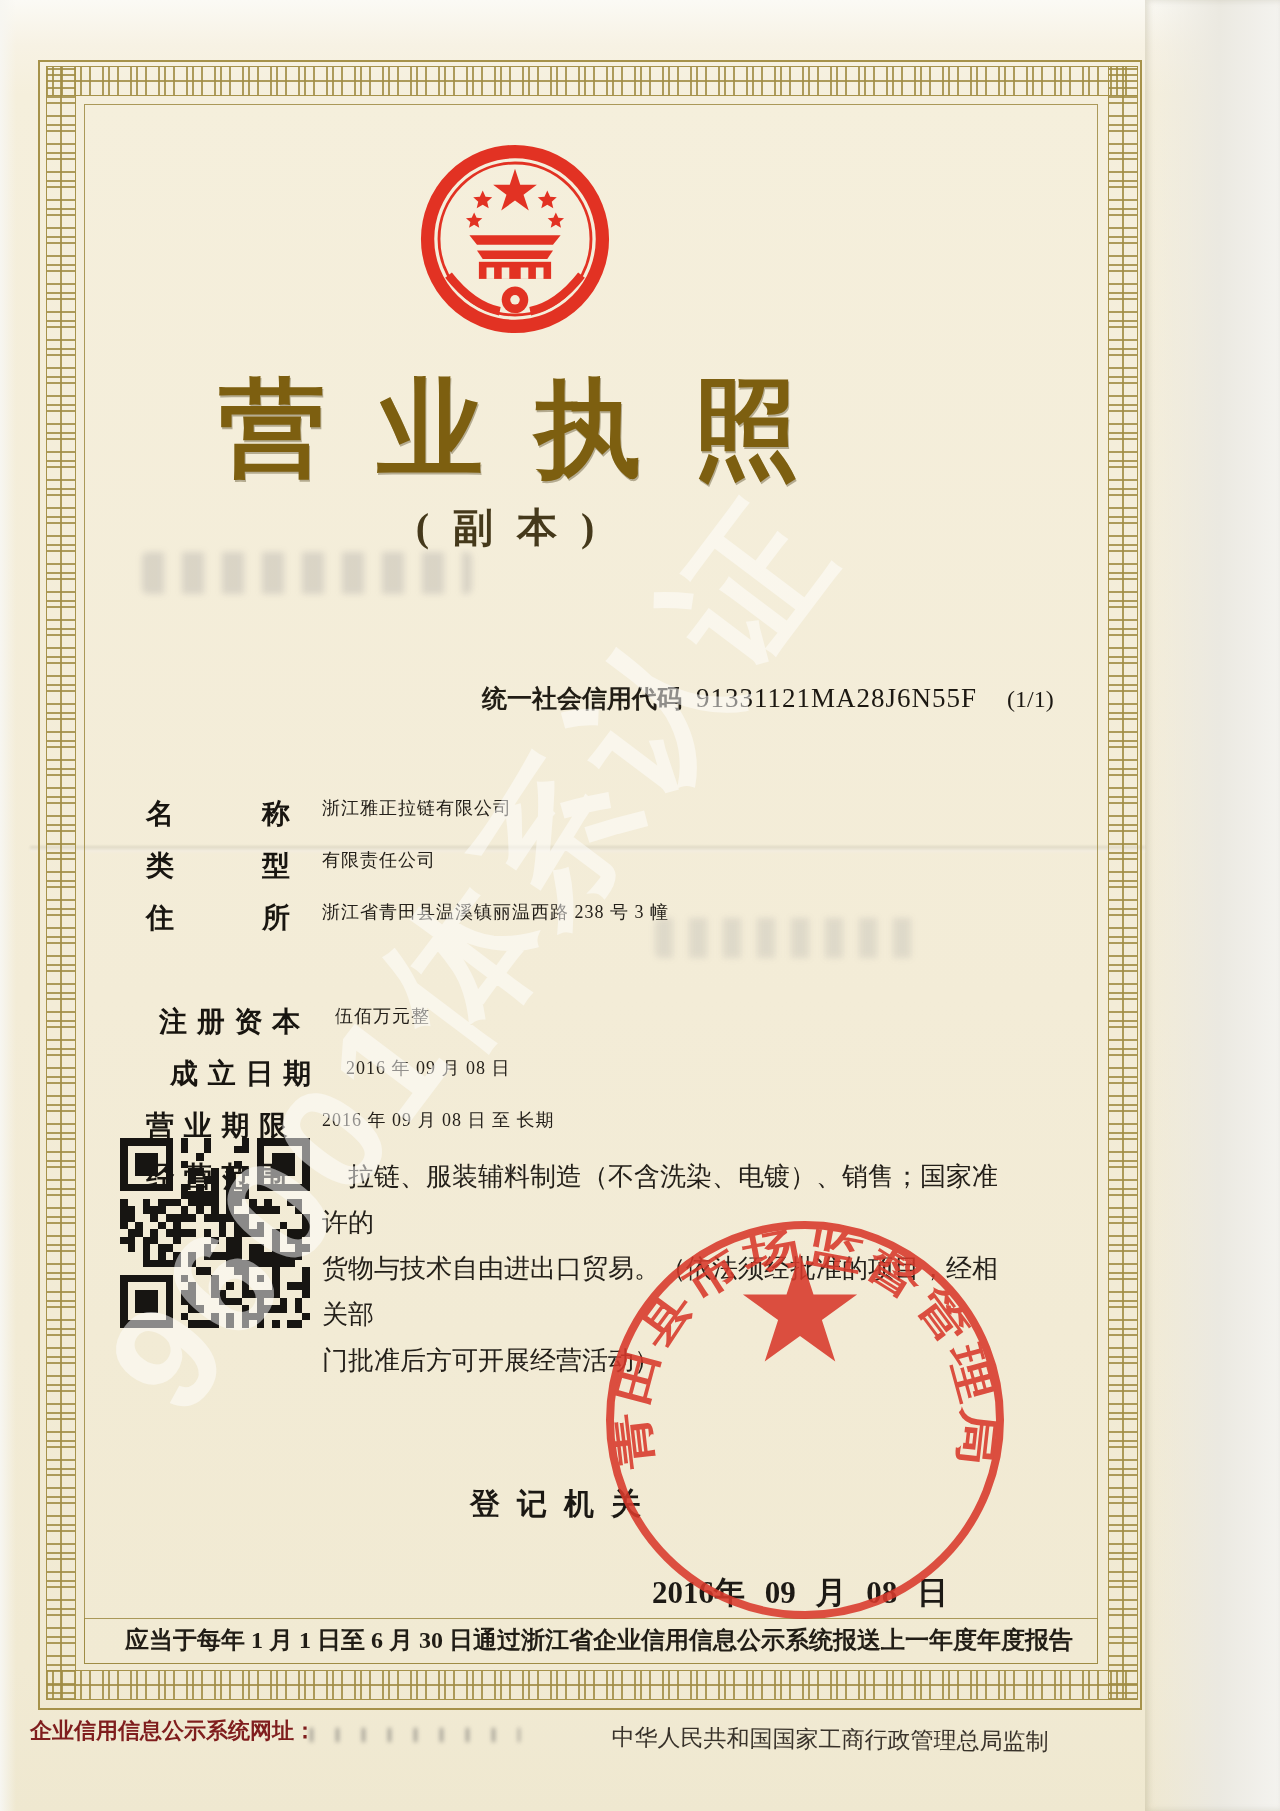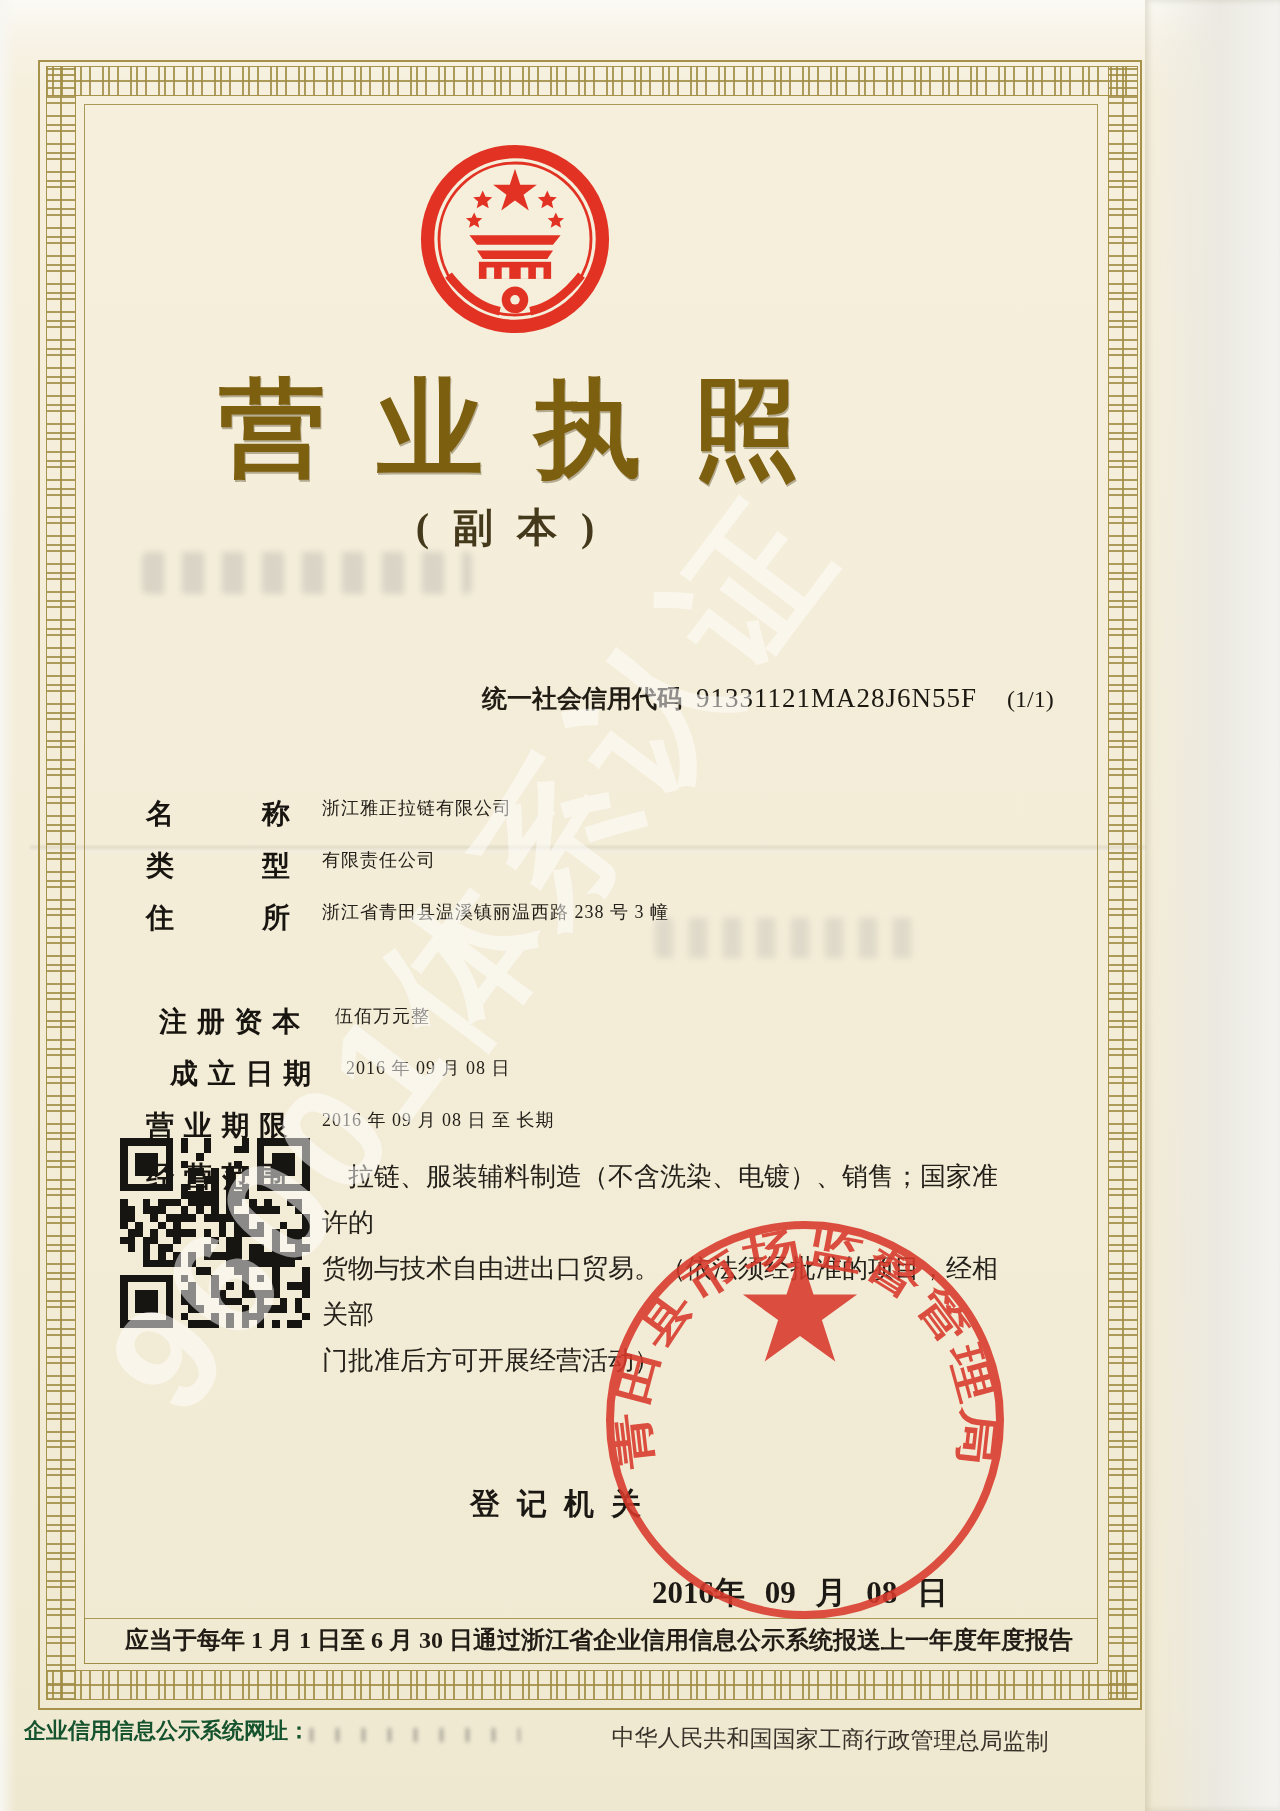--- a/index.html
+++ b/index.html
@@ -96,22 +96,22 @@
     left:652px;top:1572px;font-size:31px;font-weight:600;color:#1d1a15;
     word-spacing:12px;white-space:nowrap;z-index:22;
   }
   .notice-box{
     left:84px;top:1618px;width:1014px;height:46px;box-sizing:border-box;
     border:1.5px solid rgba(158,138,66,.85);
     text-align:center;line-height:43px;font-size:24px;font-weight:600;color:#211d16;
     white-space:nowrap;z-index:11;padding-left:16px;
   }
   .footer-left{
-    left:24px;top:1716px;font-family:"Liberation Sans",sans-serif;
-    font-weight:700;font-size:22px;color:#14532d;white-space:nowrap;
+    left:30px;top:1716px;font-family:"Liberation Sans",sans-serif;
+    font-weight:700;font-size:22px;color:#7f1d1d;white-space:nowrap;
   }
   .footer-url-smudge{
     left:310px;top:1728px;width:210px;height:14px;filter:blur(2px);
     background:repeating-linear-gradient(90deg,rgba(70,70,75,.5) 0 3px,transparent 3px 26px);
   }
   .footer-right{
     left:600px;top:1724px;width:460px;text-align:center;
     font-size:23px;color:#38322a;white-space:nowrap;transform:rotate(.6deg);
   }
   

